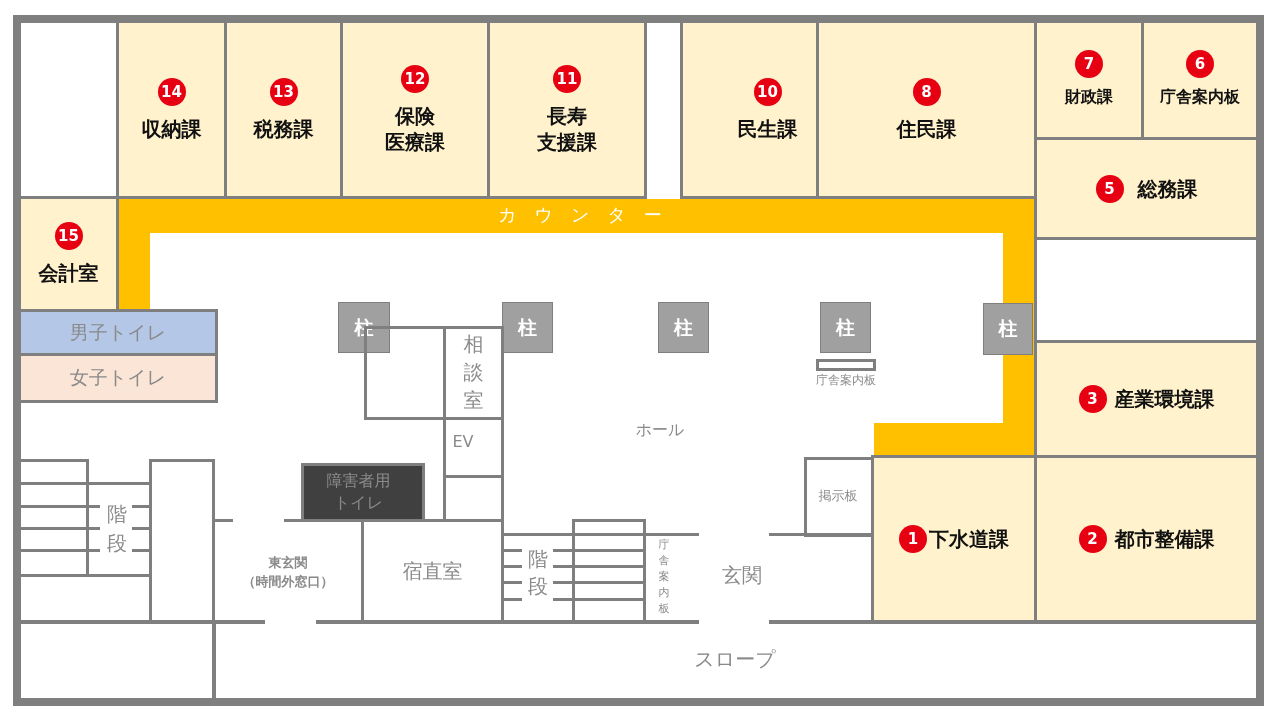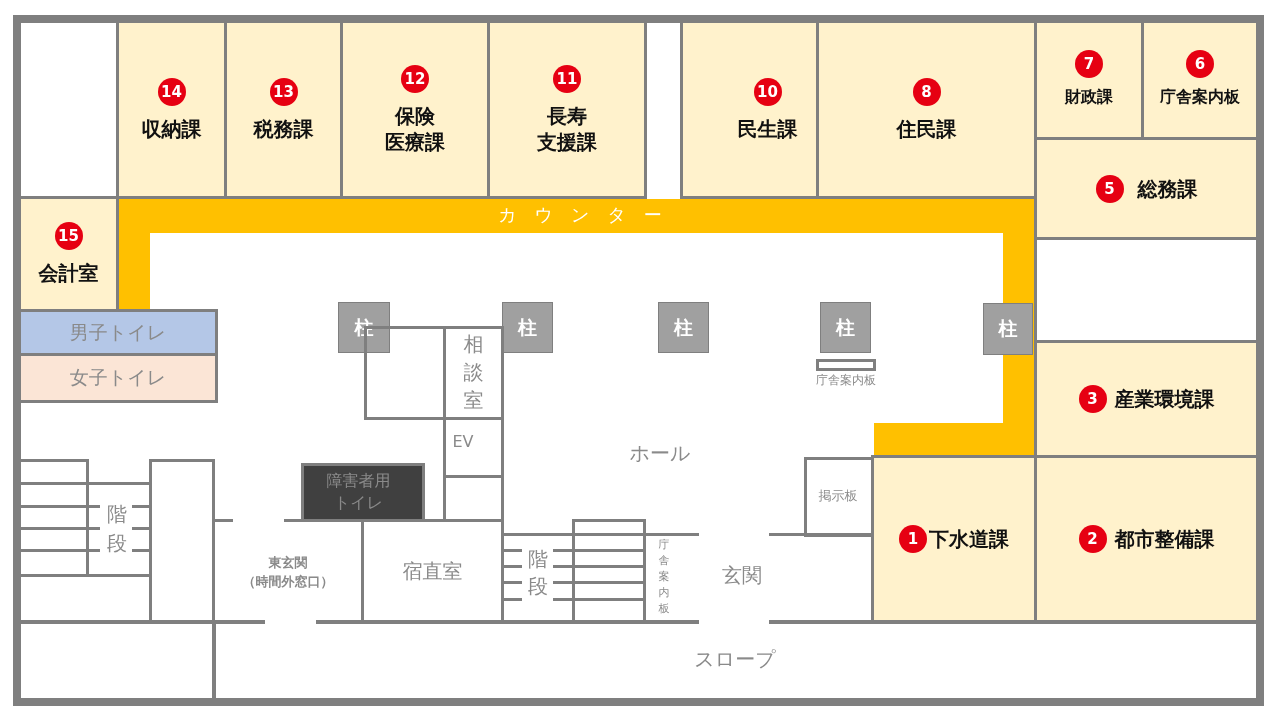--- a/index.html
+++ b/index.html
@@ -107,21 +107,21 @@
 <div class="label" style="left:446px;top:330px;width:55px;font-size:20px;line-height:28px;">相
 談
 室</div>
 <div class="label" style="left:446px;top:432px;width:34px;font-size:16px;">EV</div>
 
 <div class="box" style="left:301px;top:463px;width:124px;height:59px;background:#404040;">
   <div class="label" style="left:0;top:4px;width:109px;font-size:16px;line-height:22px;">障害者用
 トイレ</div>
 </div>
 
-<div class="label" style="left:610px;top:420px;width:100px;font-size:20px;margin-top:20px;">ホール</div>
+<div class="label" style="left:610px;top:420px;width:100px;font-size:16px;">ホール</div>
 <div class="box" style="left:816px;top:359px;width:60px;height:12px;"></div>
 <div class="label" style="left:800px;top:372px;width:92px;font-size:12px;">庁舎案内板</div>
 
 <div class="box" style="left:804px;top:457px;width:70px;height:80px;border-right:none;"></div>
 <div class="label" style="left:806px;top:487px;width:64px;font-size:13px;">掲示板</div>
 
 <div class="wall" style="left:20px;top:459px;width:68px;height:3px;"></div>
 <div class="wall" style="left:86px;top:459px;width:3px;height:117px;"></div>
 <div class="wall" style="left:20px;top:482px;width:130px;height:3px;"></div>
 <div class="wall" style="left:20px;top:505px;width:80px;height:3px;"></div>

